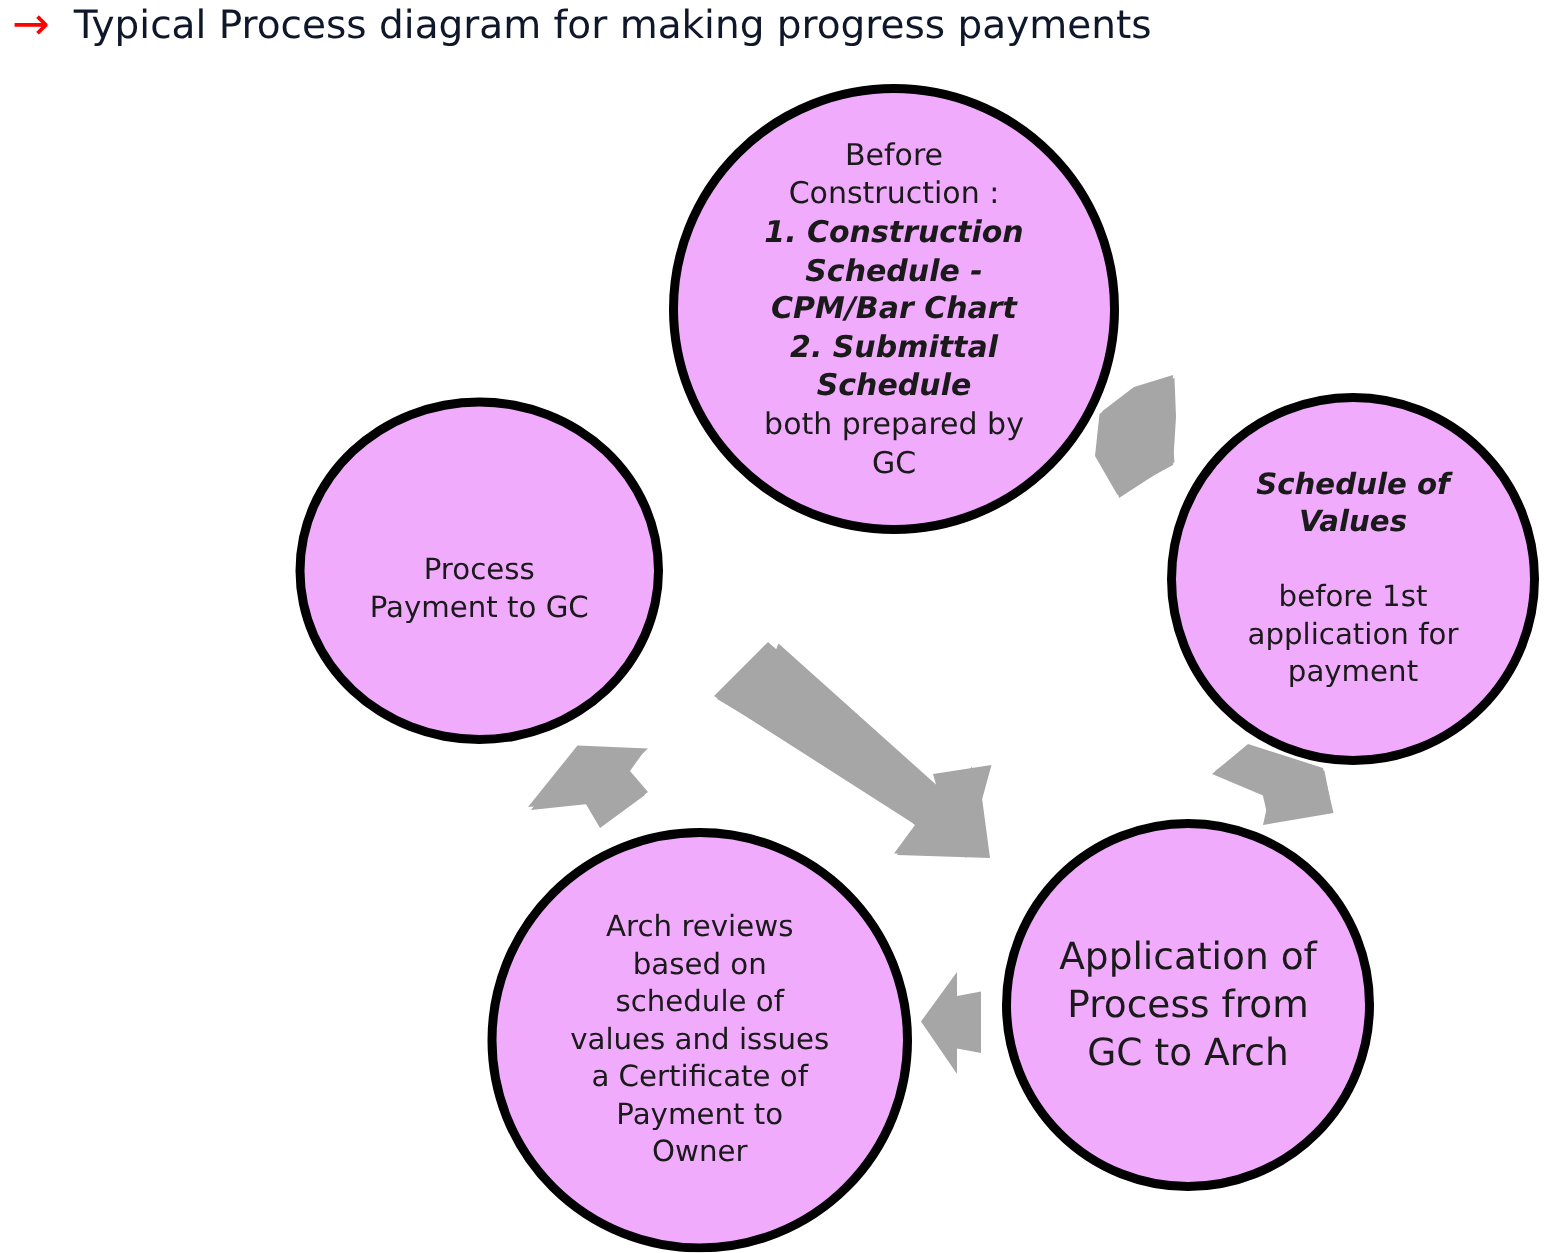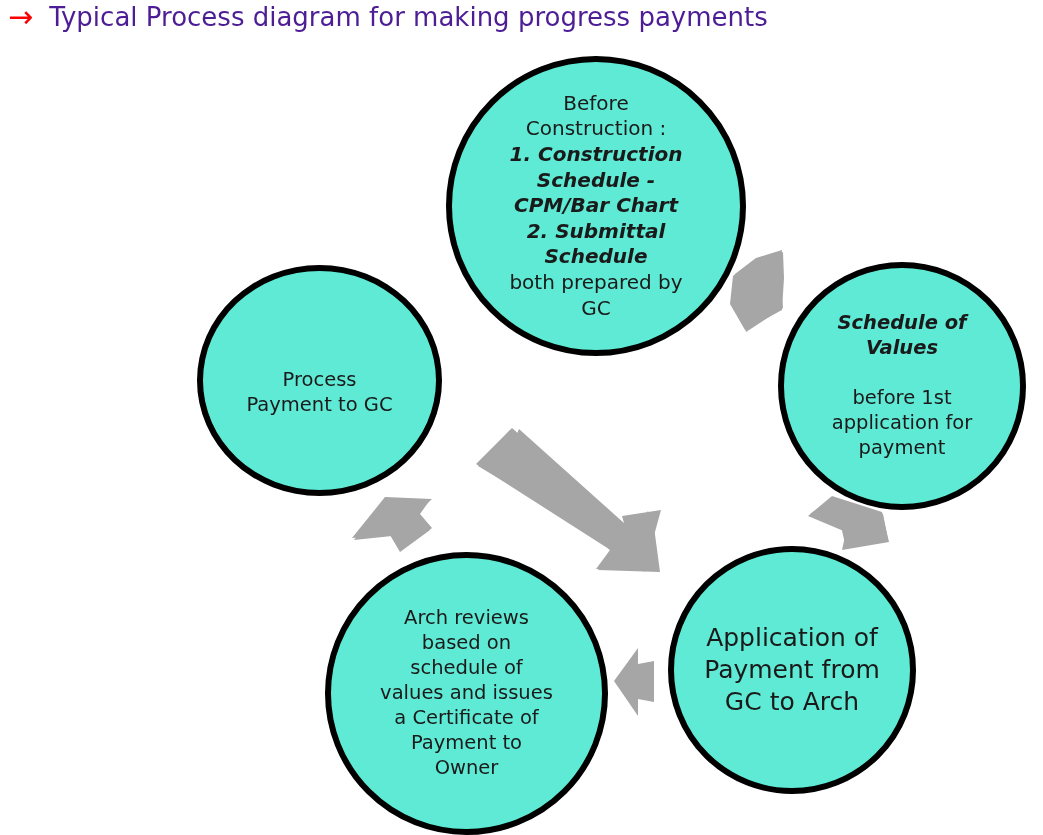--- a/index.html
+++ b/index.html
@@ -39,21 +39,21 @@
     letter-spacing: 0px;
     font-family: "DejaVu Sans", "Liberation Sans", sans-serif;
   }
 
   
   .node {
     position: absolute;
     border: 6px solid #000000;
     border-radius: 50%;
     box-sizing: border-box;
-    background: #5eead4;
+    background: #f0abfc;
     display: flex;
     align-items: center;
     justify-content: center;
     text-align: center;
     color: #1a1a1a;
     z-index: 3;
   }
   .node .node-text {
     padding: 0 6px;
     line-height: 1.28;
@@ -83,21 +83,21 @@
   #arrow-left-up     { left: 340px; top: 478px; }
   #arrow-center      { left: 462px; top: 424px; }
 </style>
 </head>
 <body>
 
 <div id="page" style="background: rgb(255, 255, 255);">
 
   <div class="title-row">
     <span class="title-arrow" style="color: rgb(255, 0, 0);">→</span>
-    <span class="title-text" style="color: #4c1d95;">Typical Process diagram for making progress payments</span>
+    <span class="title-text" style="color: #0f172a;">Typical Process diagram for making progress payments</span>
   </div>
 
   <svg class="arrow-svg" id="arrow-center" width="210" height="170" viewBox="0 0 210 170">
     <polygon class="arrow-fill" points="43,38 57,5 172,108 186,87 196,147 134,145 148,126 33,24" fill="#A6A6A6"></polygon>
     <polygon class="arrow-fill" points="14,40 50,4 170,110 190,88 198,148 136,146 150,127" fill="#A6A6A6"></polygon>
     <polygon class="arrow-fill" points="16,42 48,6 166,113 160,92 199,86 182,148 168,132" fill="#A6A6A6"></polygon>
   </svg>
 
   <svg class="arrow-svg" id="arrow-top-right" width="110" height="110" viewBox="0 0 110 110">
     <polygon class="arrow-fill" points="36,12 65,4 66,30 64,62 27,82 12,56 15,28" fill="#A6A6A6"></polygon>
@@ -120,21 +120,21 @@
 
   <div class="node" id="node-before" style="border-color: rgb(0, 0, 0);">
     <div class="node-text"><span>Before</span><br><span>Construction :</span><br><b>1. Construction</b><br><b>Schedule -</b><br><b>CPM/Bar Chart</b><br><b>2. Submittal</b><br><b>Schedule</b><br><span>both prepared by</span><br><span>GC</span></div>
   </div>
 
   <div class="node" id="node-sov" style="border-color: rgb(0, 0, 0);">
     <div class="node-text"><b>Schedule of</b><br><b>Values</b><br><br><span>before 1st</span><br><span>application for</span><br><span>payment</span></div>
   </div>
 
   <div class="node" id="node-application" style="border-color: rgb(0, 0, 0);">
-    <div class="node-text"><span>Application of</span><br><span>Payment from</span><br><span>GC to Arch</span></div>
+    <div class="node-text"><span>Application of</span><br><span>Process from</span><br><span>GC to Arch</span></div>
   </div>
 
   <div class="node" id="node-arch" style="border-color: rgb(0, 0, 0);">
     <div class="node-text"><span>Arch reviews</span><br><span>based on</span><br><span>schedule of</span><br><span>values and issues</span><br><span>a Certificate of</span><br><span>Payment to</span><br><span>Owner</span></div>
   </div>
 
   <div class="node" id="node-owner" style="border-color: rgb(0, 0, 0);">
     <div class="node-text"><br><span>Process</span><br><span>Payment to GC</span></div>
   </div>
 

